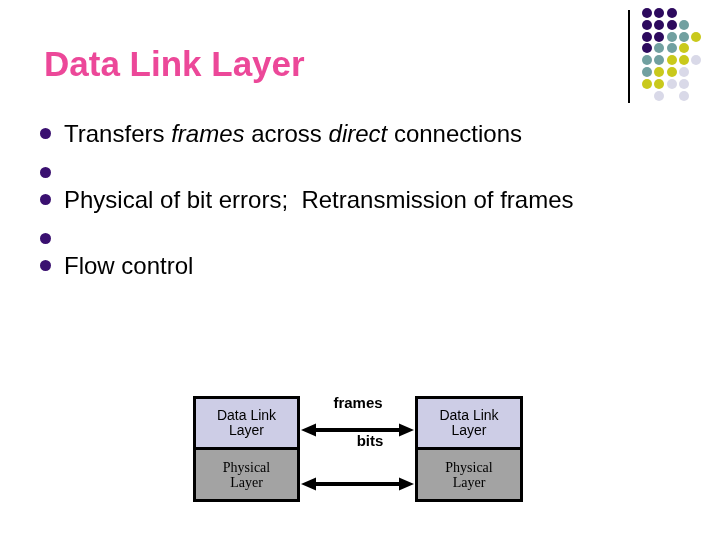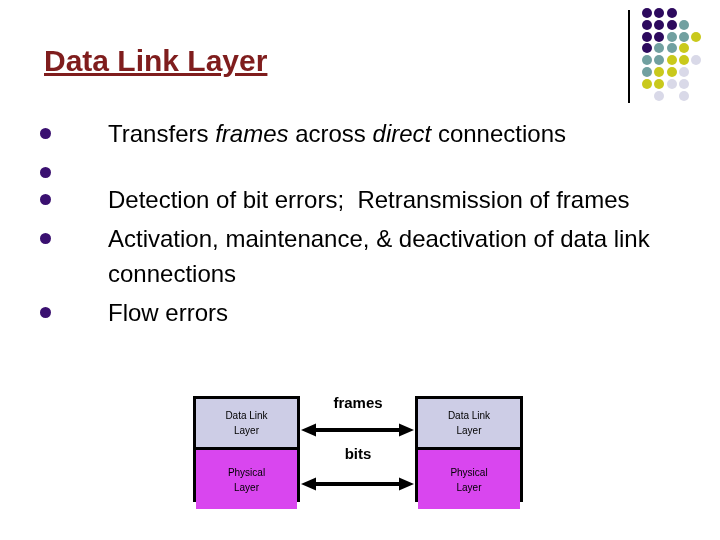--- a/index.html
+++ b/index.html
@@ -5,58 +5,58 @@
   html,body{margin:0;padding:0;}
   body{
     width:720px;height:540px;background:#ffffff;position:relative;overflow:hidden;
     font-family:"Liberation Sans",sans-serif;
   }
   .slide{position:absolute;inset:0;}
 
   
   .title{
     position:absolute;left:44px;top:44px;
-    font-size:30px;font-weight:bold;color:#7f1d1d;letter-spacing:0px;text-decoration:underline;
+    font-size:35px;font-weight:bold;color:#ec4899;letter-spacing:0px;
   }
 
   
   .decor-line{position:absolute;left:628px;top:10px;width:2px;height:93px;background:#000;}
   .dot-grid{position:absolute;left:642px;top:8px;width:62px;height:100px;}
   .dot{position:absolute;width:10px;height:10px;border-radius:50%;}
 
   
   .bullets{position:absolute;left:40px;top:116px;width:660px;list-style:none;margin:0;padding:0;}
-  .bullets li{display:flex;margin-bottom:4px;gap:44px;}
+  .bullets li{display:flex;margin-bottom:4px;}
   .bullet-mark{
     flex:0 0 11px;width:11px;height:11px;border-radius:50%;
     background:#3A1070;margin:12px 13px 0 0;
   }
   .btxt{
     font-size:24px;line-height:35px;color:#000;white-space:pre-wrap;
   }
 
   
   .stack{
     position:absolute;top:396px;width:107px;height:106px;
     box-sizing:border-box;border:3px solid #000;background:#fff;
   }
   .stack.left{left:193px;}
   .stack.right{left:415px;width:108px;}
   .cell{
     box-sizing:border-box;display:flex;align-items:center;justify-content:center;
-    text-align:center;font-size:10px;line-height:15px;color:#000;
+    text-align:center;font-size:14px;line-height:15px;color:#000;
   }
   .cell.dl{height:51px;border-bottom:3px solid #000;background:#CDCDE6;}
-  .cell.ph{height:59px;background:#d946ef;}
+  .cell.ph{height:49px;background:#a3a3a3;font-family:Liberation Serif, serif;}
   .arrow-label{
     position:absolute;left:300px;width:116px;text-align:center;
     font-size:15px;font-weight:bold;color:#000;
   }
   .arrow-label.frames{top:394px;}
-  .arrow-label.bits{top:445px;}
+  .arrow-label.bits{top:432px;padding-left:12px;}
   .arrow-svg{position:absolute;left:301px;width:113px;height:16px;}
   .arrow-svg.frames{top:422px;}
   .arrow-svg.bits{top:476px;}
 </style>
 </head>
 <body>
 
 <div class="slide">
 
   <div class="title">Data Link Layer</div>
@@ -99,29 +99,28 @@
   <ul class="bullets">
     <li>
       <span class="bullet-mark"></span>
       <div class="btxt"><span>Transfers </span><i>frames</i><span> across </span><i>direct</i><span> connections</span></div>
     </li>
     <li>
       <span class="bullet-mark"></span>
     </li>
     <li>
       <span class="bullet-mark"></span>
-      <div class="btxt">Detection of bit errors;  Retransmission of frames</div>
+      <div class="btxt">Physical of bit errors;  Retransmission of frames</div>
     </li>
     <li>
       <span class="bullet-mark"></span>
-      <div class="btxt"><span>Activation, maintenance, &amp; deactivation of data link</span><br><span>connections</span></div>
     </li>
     <li>
       <span class="bullet-mark"></span>
-      <div class="btxt">Flow errors</div>
+      <div class="btxt">Flow control</div>
     </li>
   </ul>
 
   <div class="diagram">
 
     <div class="stack left">
       <div class="cell dl">
         <div><span>Data Link</span><br><span>Layer</span></div>
       </div>
       <div class="cell ph">

